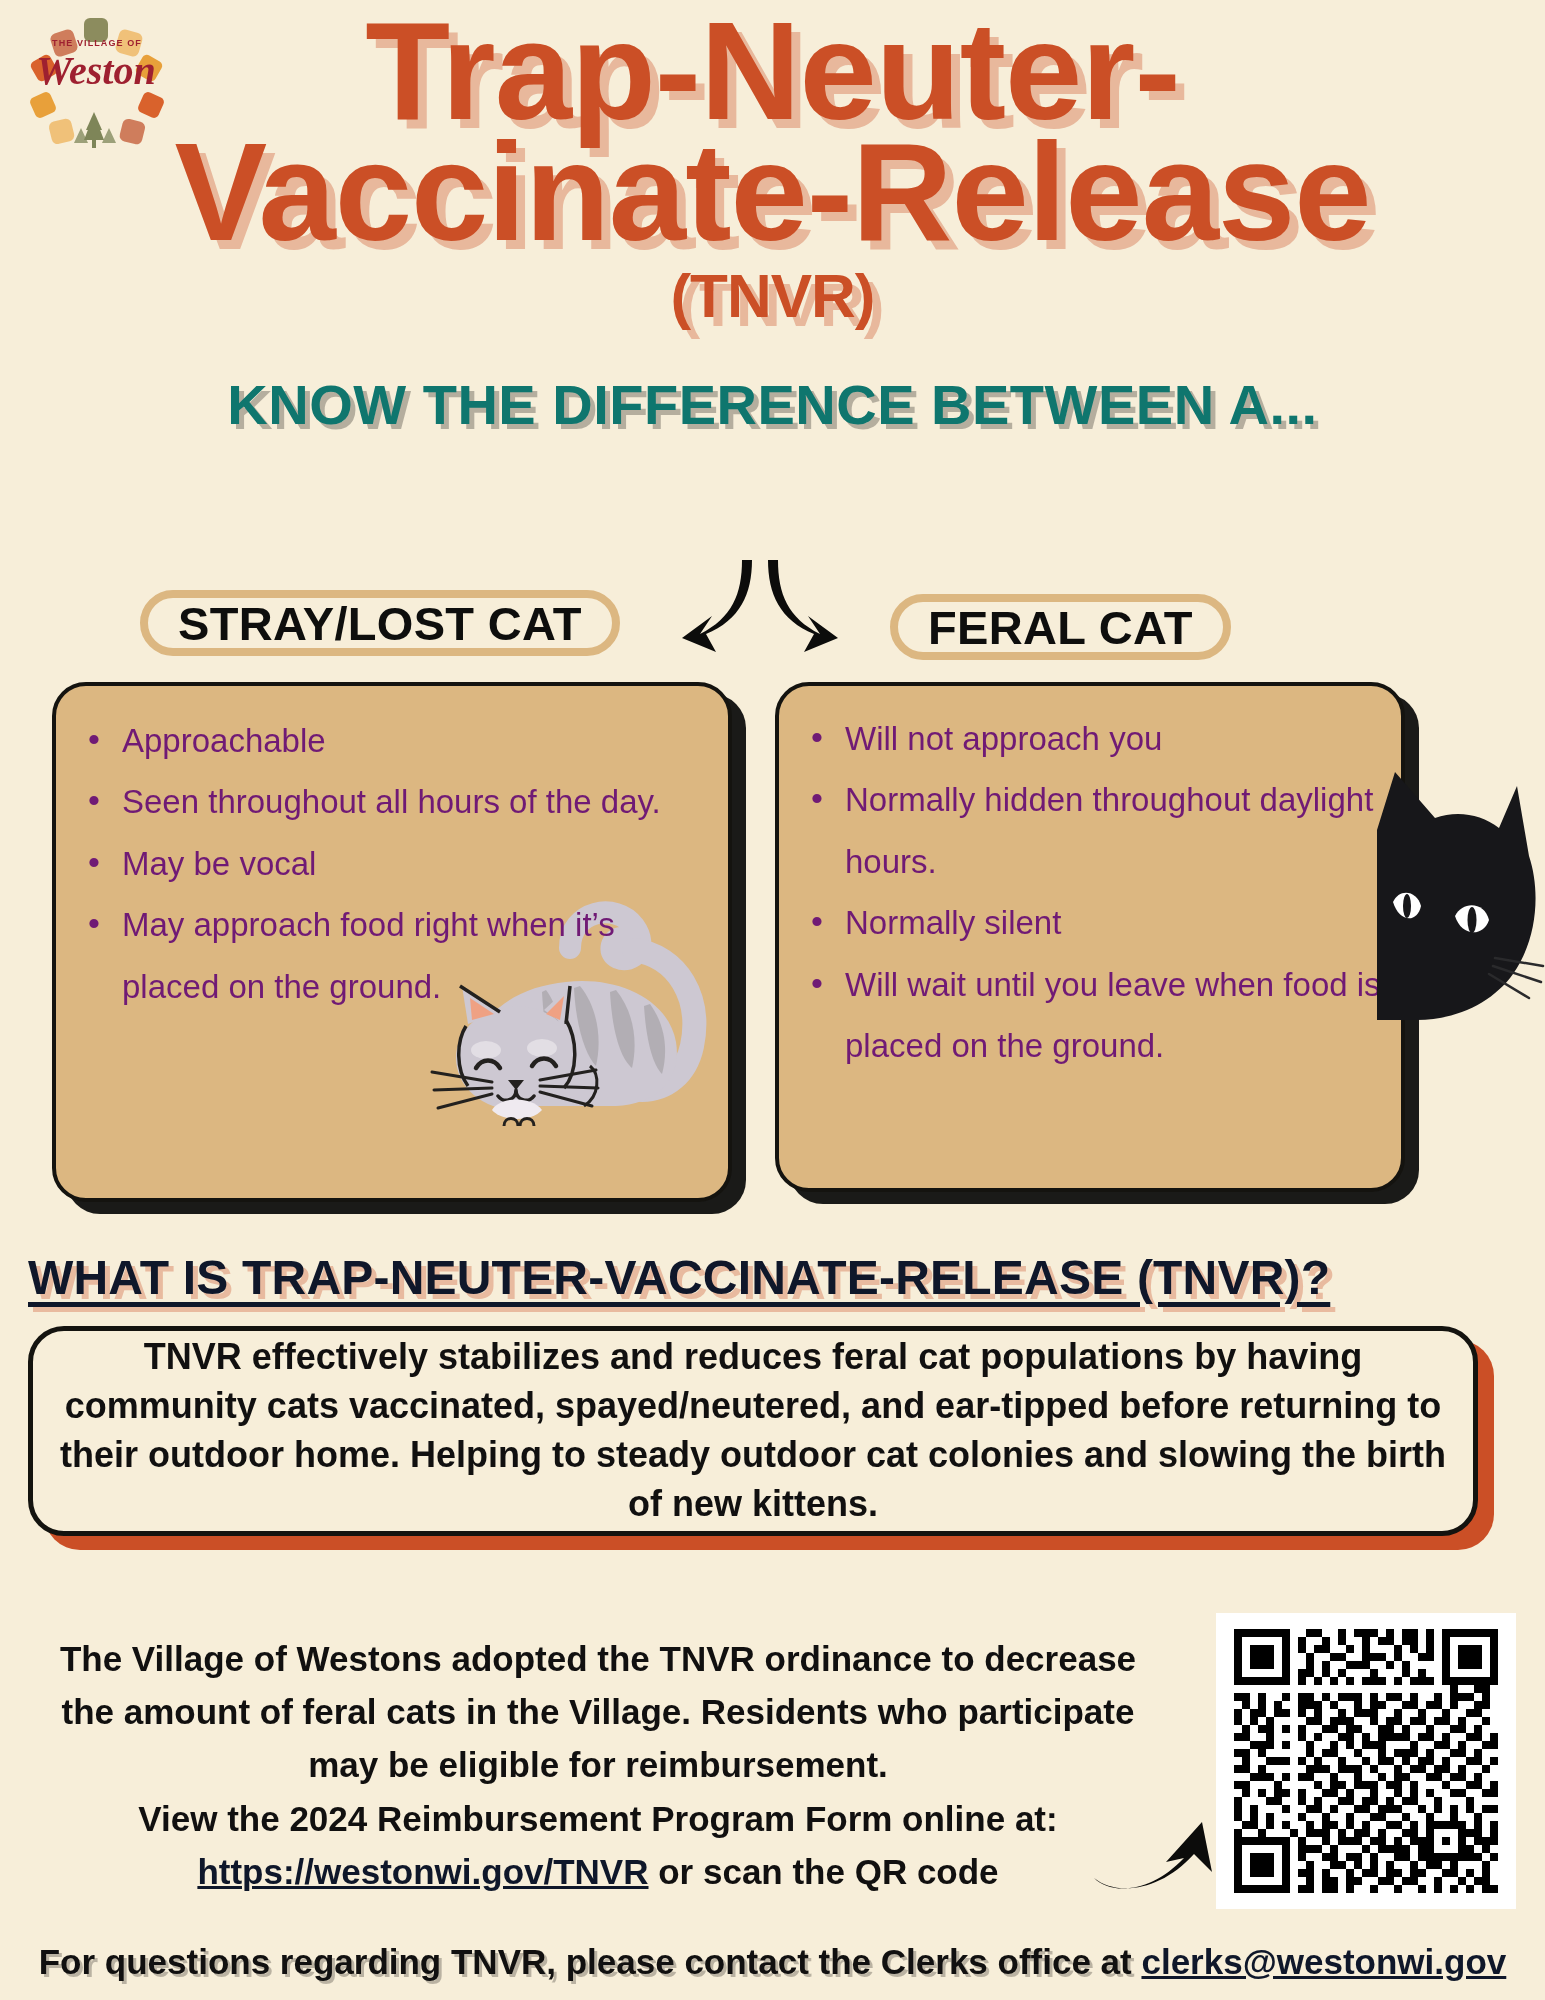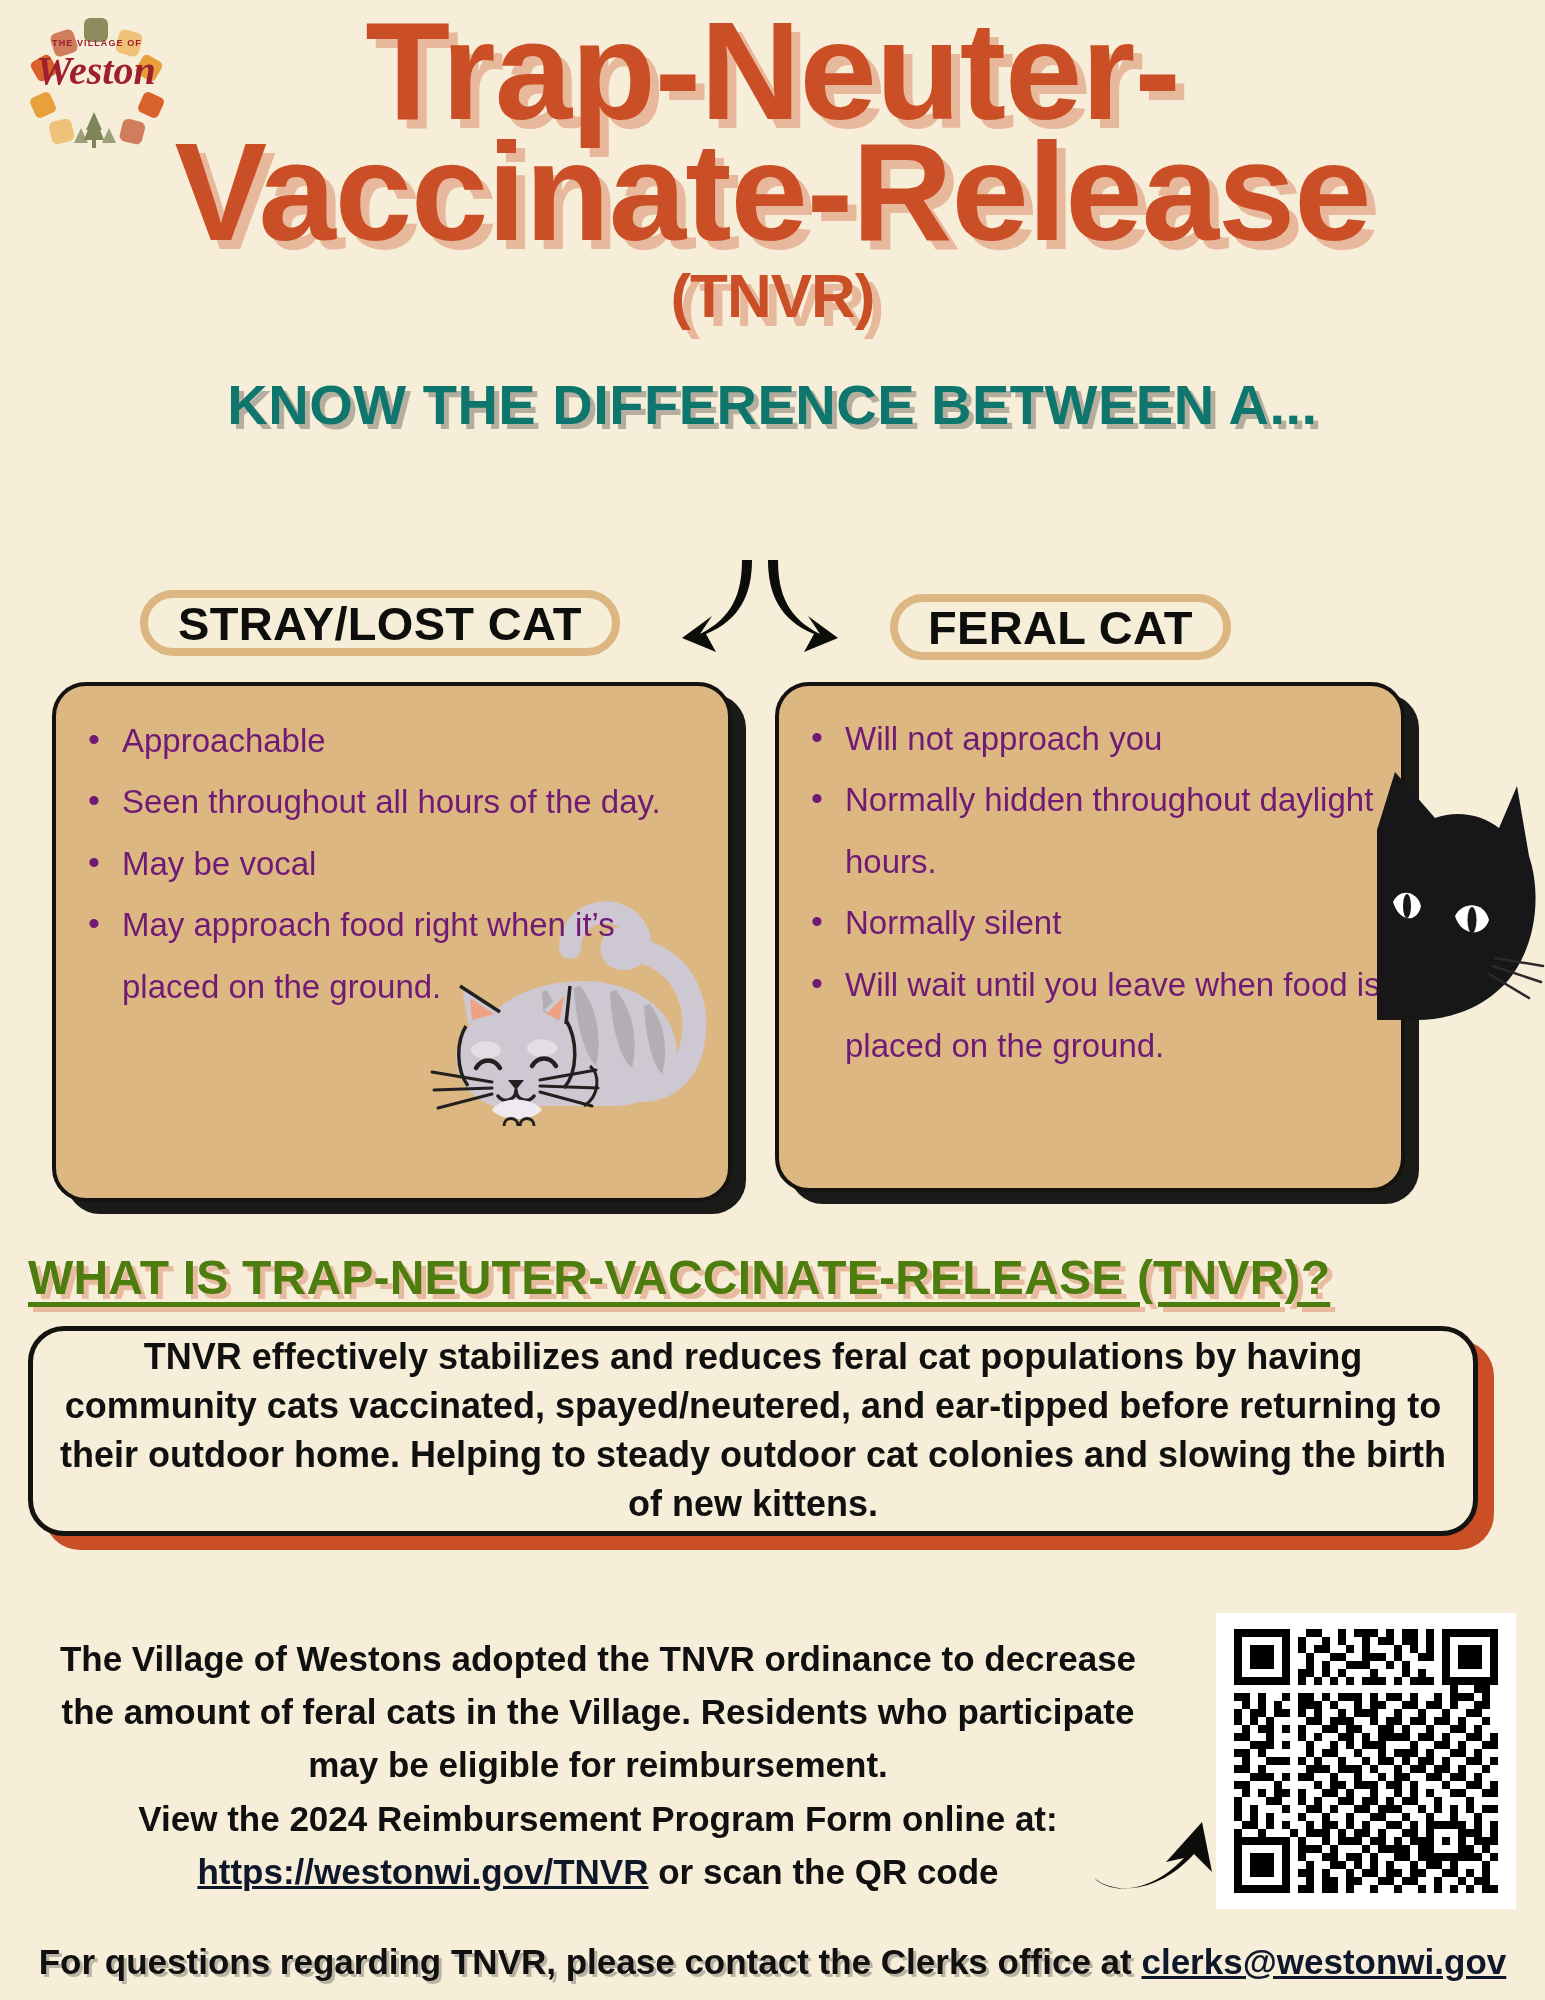--- a/index.html
+++ b/index.html
@@ -112,21 +112,21 @@
   .cat-gray { position: absolute; right: 8px; bottom: 48px; width: 300px; height: 260px; z-index: 1; }
   .cat-black { position: absolute; left: 1377px; top: 770px; width: 170px; height: 250px; z-index: 6; }
 
   
   .whatis {
     position: absolute; top: 1250px; left: 28px; width: 1500px;
     font-family: "Liberation Sans Narrow", "Liberation Sans", sans-serif;
     font-weight: bold;
     font-size: 48px;
     letter-spacing: 0.2px;
-    color: #4d7c0f;
+    color: #0f172a;
     text-decoration: underline;
     text-decoration-thickness: 5px;
     text-underline-offset: 8px;
     text-shadow: 5px 5px 0 rgba(203,79,38,0.32);
     white-space: nowrap;
   }
 
   
   .defbox-wrap { position: absolute; left: 28px; top: 1326px; width: 1450px; height: 210px; }
   .defbox-shadow {

